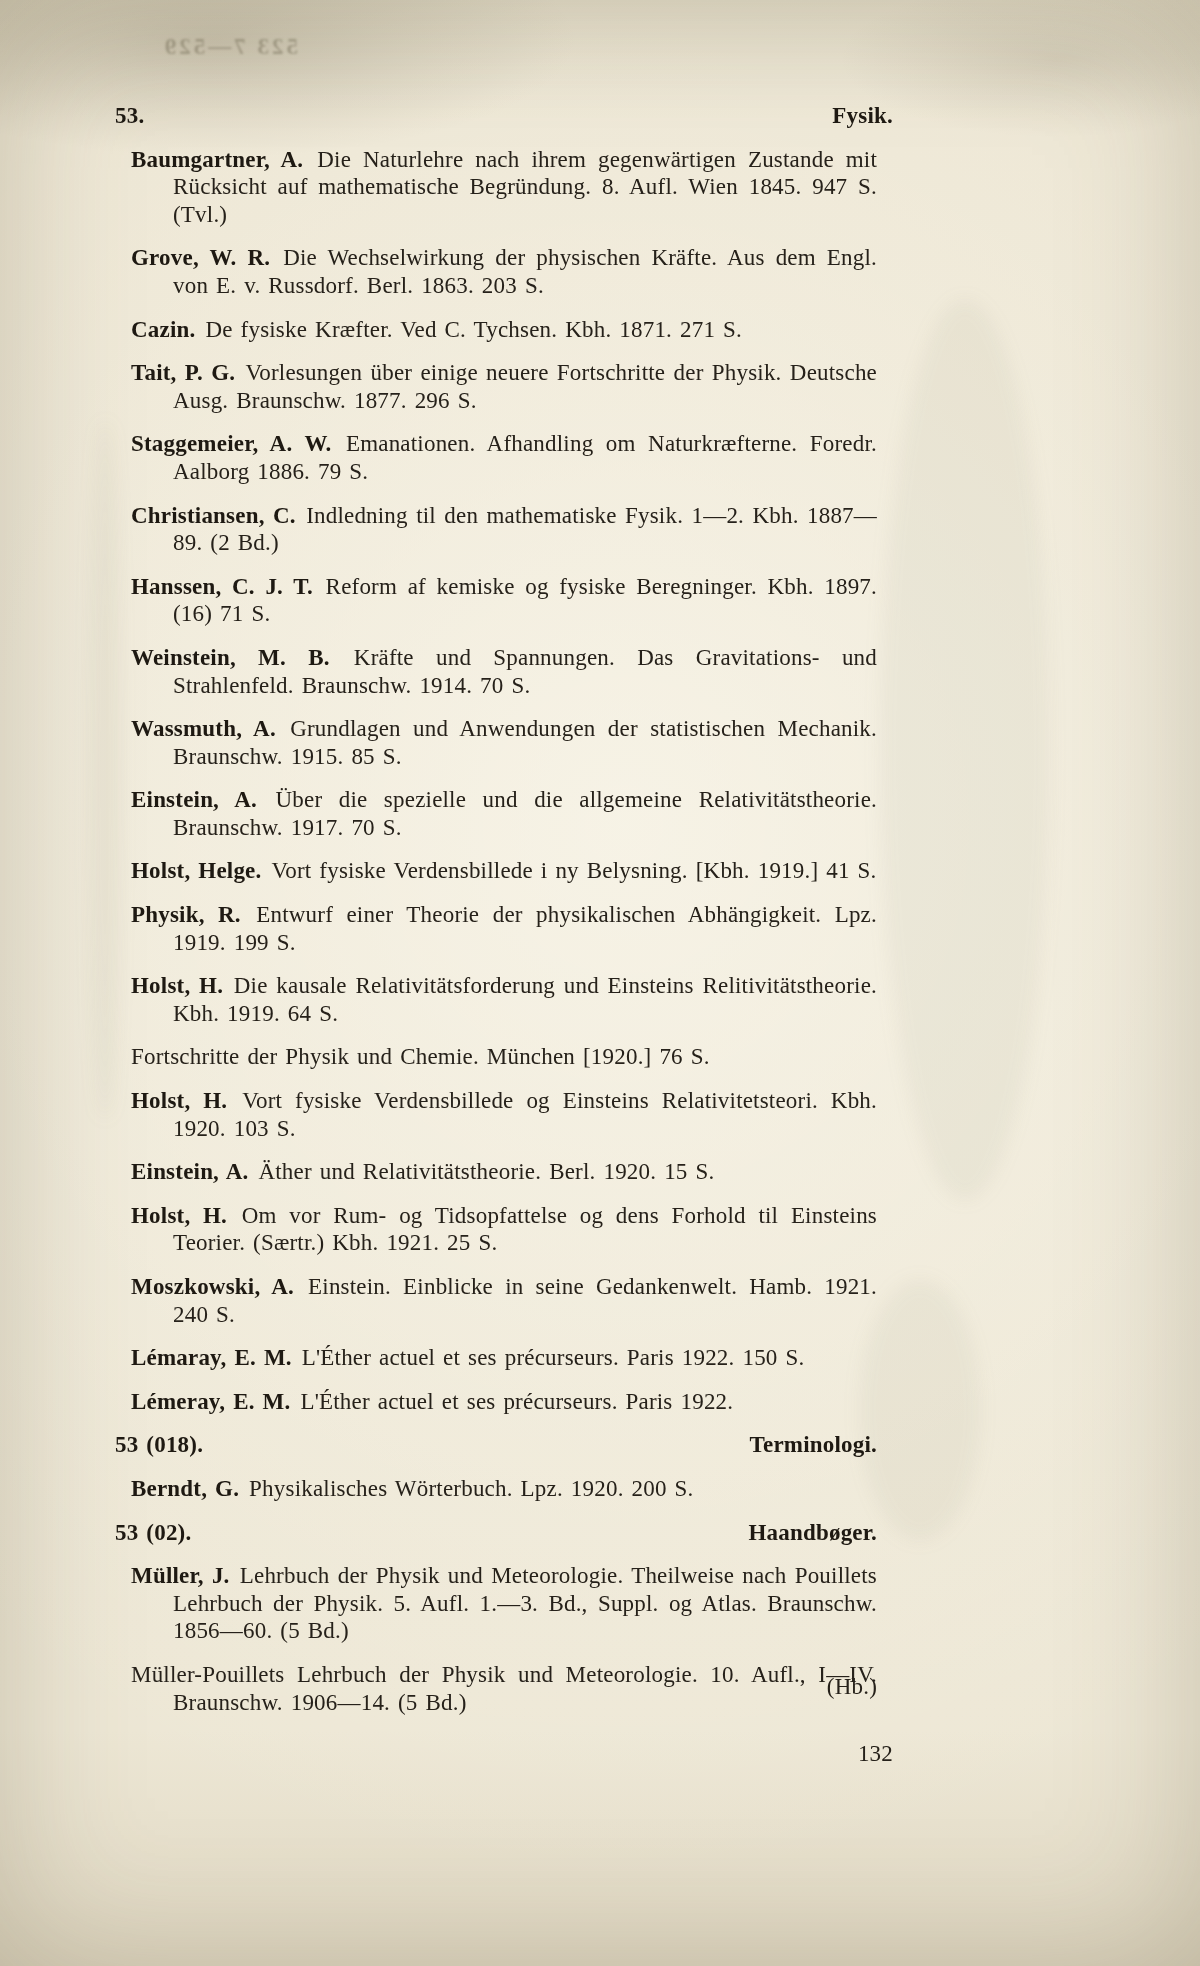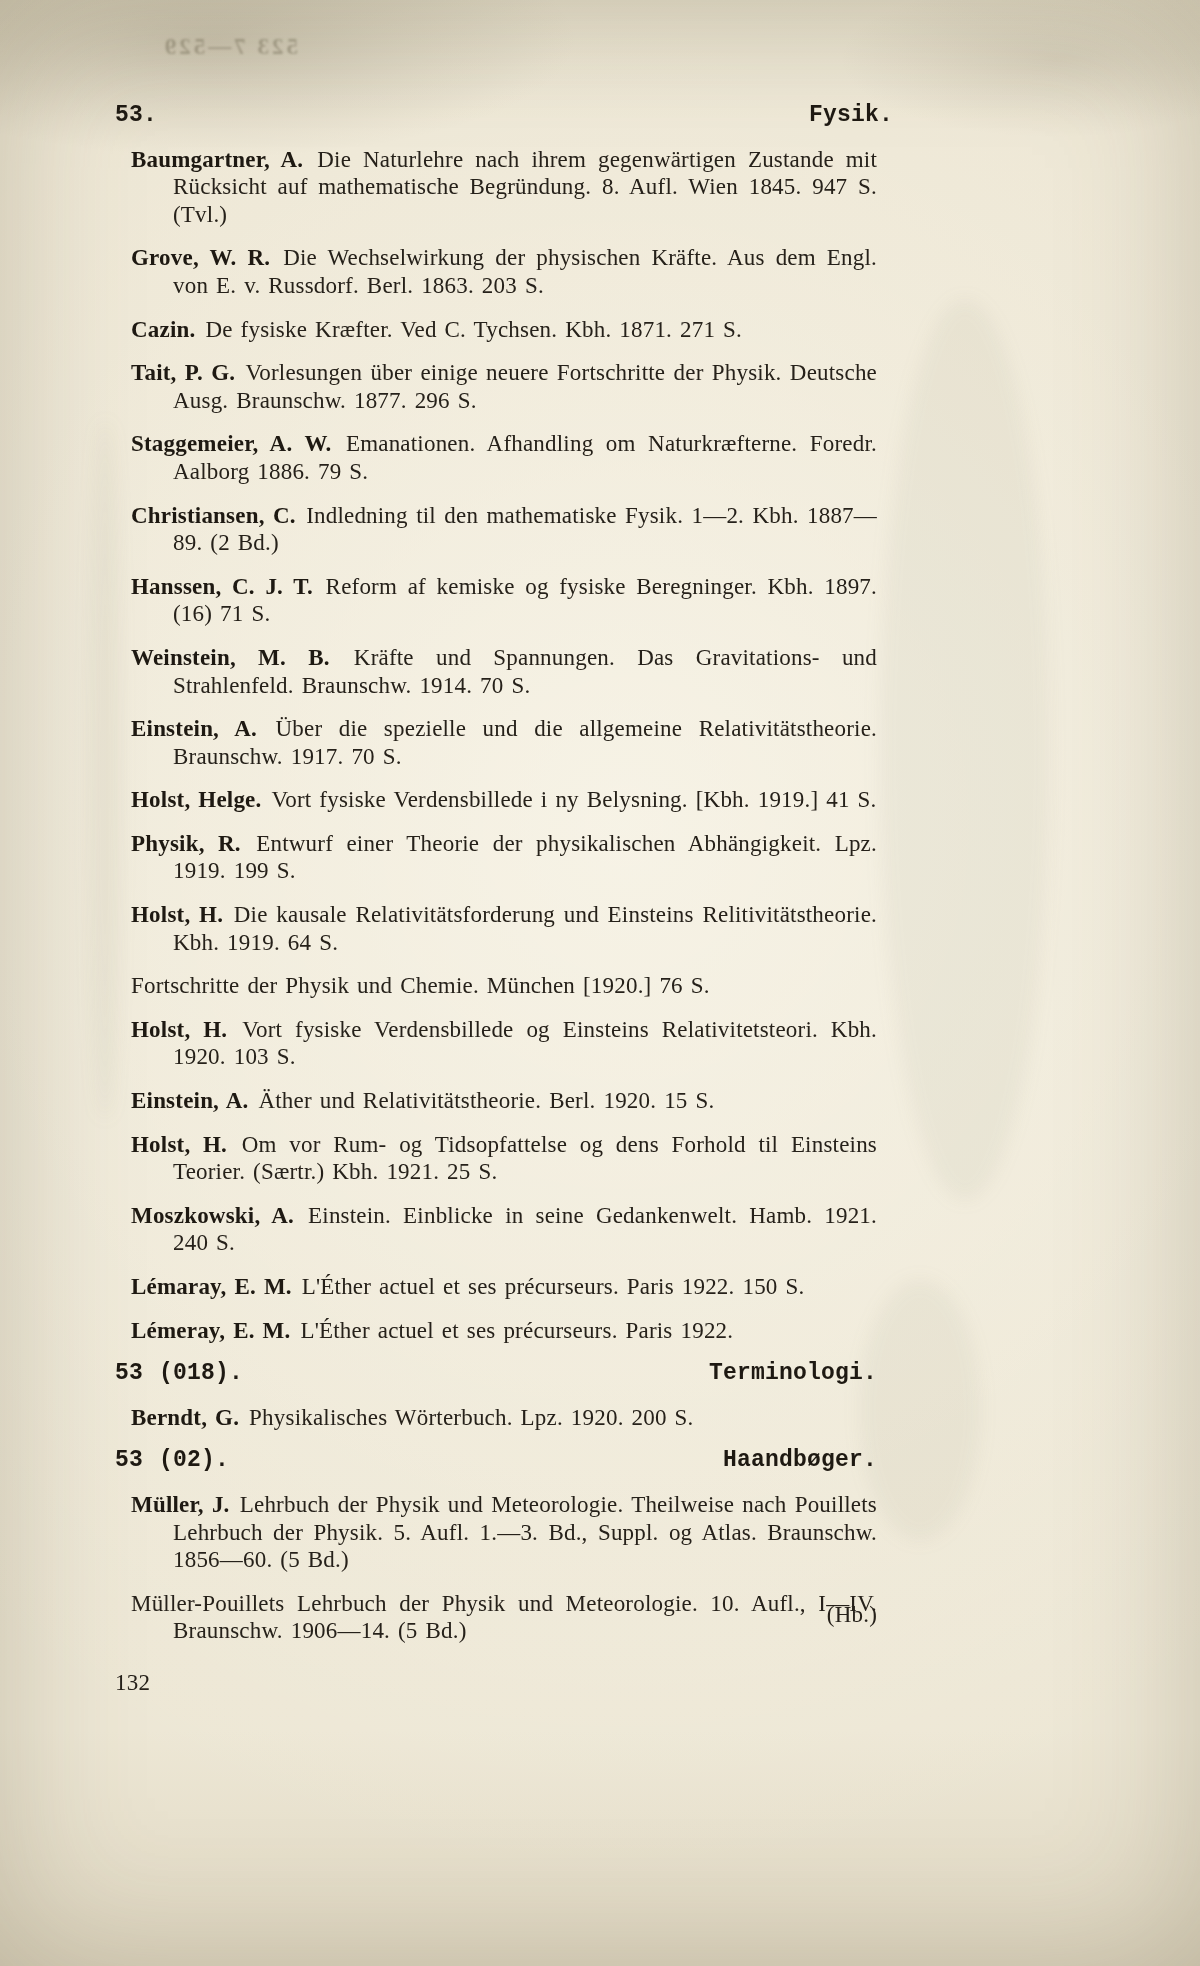--- a/index.html
+++ b/index.html
@@ -57,21 +57,20 @@
     font-size: 23px;
     line-height: 27.6px;
     letter-spacing: 0.2px;
     word-spacing: 2px;
   }
   .header-row,
   .section-row {
     display: flex;
     justify-content: space-between;
     align-items: flex-start;
-    font-family: Liberation Mono, monospace;
   }
   .section-row {
     margin: 3px 16px 1px 0;
   }
   .bold {
     font-weight: bold;
     color: #1e1912;
   }
   .entry {
     margin: 16px;
@@ -85,21 +84,21 @@
   }
   .entry-right {
     position: absolute;
     right: 0;
     bottom: 16px;
     text-indent: 0;
     font-family: Liberation Serif, serif;
   }
   .page-number {
     margin-top: 24px;
-    text-align: left;
+    text-align: right;
     font-size: 23px;
     color: #26211a;
   }
 </style>
 </head>
 <body>
 
 <div class="paper"></div>
 <div class="smudge s1"></div>
 <div class="smudge s2"></div>
@@ -114,20 +113,21 @@
 
   <div id="entries">
       <p class="entry"><span class="bold author">Baumgartner, A. </span><span>Die Naturlehre nach ihrem gegenwärtigen Zustande mit Rücksicht auf mathematische Begründung. 8. Aufl. Wien 1845. 947 S. (Tvl.)</span></p>
       <p class="entry"><span class="bold author">Grove, W. R. </span><span>Die Wechselwirkung der physischen Kräfte. Aus dem Engl. von E. v. Russdorf. Berl. 1863. 203 S.</span></p>
       <p class="entry"><span class="bold author">Cazin. </span><span>De fysiske Kræfter. Ved C. Tychsen. Kbh. 1871. 271 S.</span></p>
       <p class="entry"><span class="bold author">Tait, P. G. </span><span>Vorlesungen über einige neuere Fortschritte der Physik. Deutsche Ausg. Braunschw. 1877. 296 S.</span></p>
       <p class="entry"><span class="bold author">Staggemeier, A. W. </span><span>Emanationen. Afhandling om Naturkræfterne. Foredr. Aalborg 1886. 79 S.</span></p>
       <p class="entry"><span class="bold author">Christiansen, C. </span><span>Indledning til den mathematiske Fysik. 1—2. Kbh. 1887—89. (2 Bd.)</span></p>
       <p class="entry"><span class="bold author">Hanssen, C. J. T. </span><span>Reform af kemiske og fysiske Beregninger. Kbh. 1897. (16) 71 S.</span></p>
       <p class="entry"><span class="bold author">Weinstein, M. B. </span><span>Kräfte und Spannungen. Das Gravitations- und Strahlenfeld. Braunschw. 1914. 70 S.</span></p>
+      <p class="entry"><span class="bold author">Wassmuth, A. </span><span>Grundlagen und Anwendungen der statistischen Mechanik. Braunschw. 1915. 85 S.</span></p>
       <p class="entry"><span class="bold author">Einstein, A. </span><span>Über die spezielle und die allgemeine Relativitätstheorie. Braunschw. 1917. 70 S.</span></p>
       <p class="entry"><span class="bold author">Holst, Helge. </span><span>Vort fysiske Verdensbillede i ny Belysning. [Kbh. 1919.] 41 S.</span></p>
       <p class="entry"><span class="bold author">Physik, R. </span><span>Entwurf einer Theorie der physikalischen Abhängigkeit. Lpz. 1919. 199 S.</span></p>
       <p class="entry"><span class="bold author">Holst, H. </span><span>Die kausale Relativitätsforderung und Einsteins Relitivitätstheorie. Kbh. 1919. 64 S.</span></p>
       <p class="entry"><span>Fortschritte der Physik und Chemie. München [1920.] 76 S.</span></p>
       <p class="entry"><span class="bold author">Holst, H. </span><span>Vort fysiske Verdensbillede og Einsteins Relativitetsteori. Kbh. 1920. 103 S.</span></p>
       <p class="entry"><span class="bold author">Einstein, A. </span><span>Äther und Relativitätstheorie. Berl. 1920. 15 S.</span></p>
       <p class="entry"><span class="bold author">Holst, H. </span><span>Om vor Rum- og Tidsopfattelse og dens Forhold til Einsteins Teorier. (Særtr.) Kbh. 1921. 25 S.</span></p>
       <p class="entry"><span class="bold author">Moszkowski, A. </span><span>Einstein. Einblicke in seine Gedankenwelt. Hamb. 1921. 240 S.</span></p>
       <p class="entry"><span class="bold author">Lémaray, E. M. </span><span>L'Éther actuel et ses précurseurs. Paris 1922. 150 S.</span></p>

